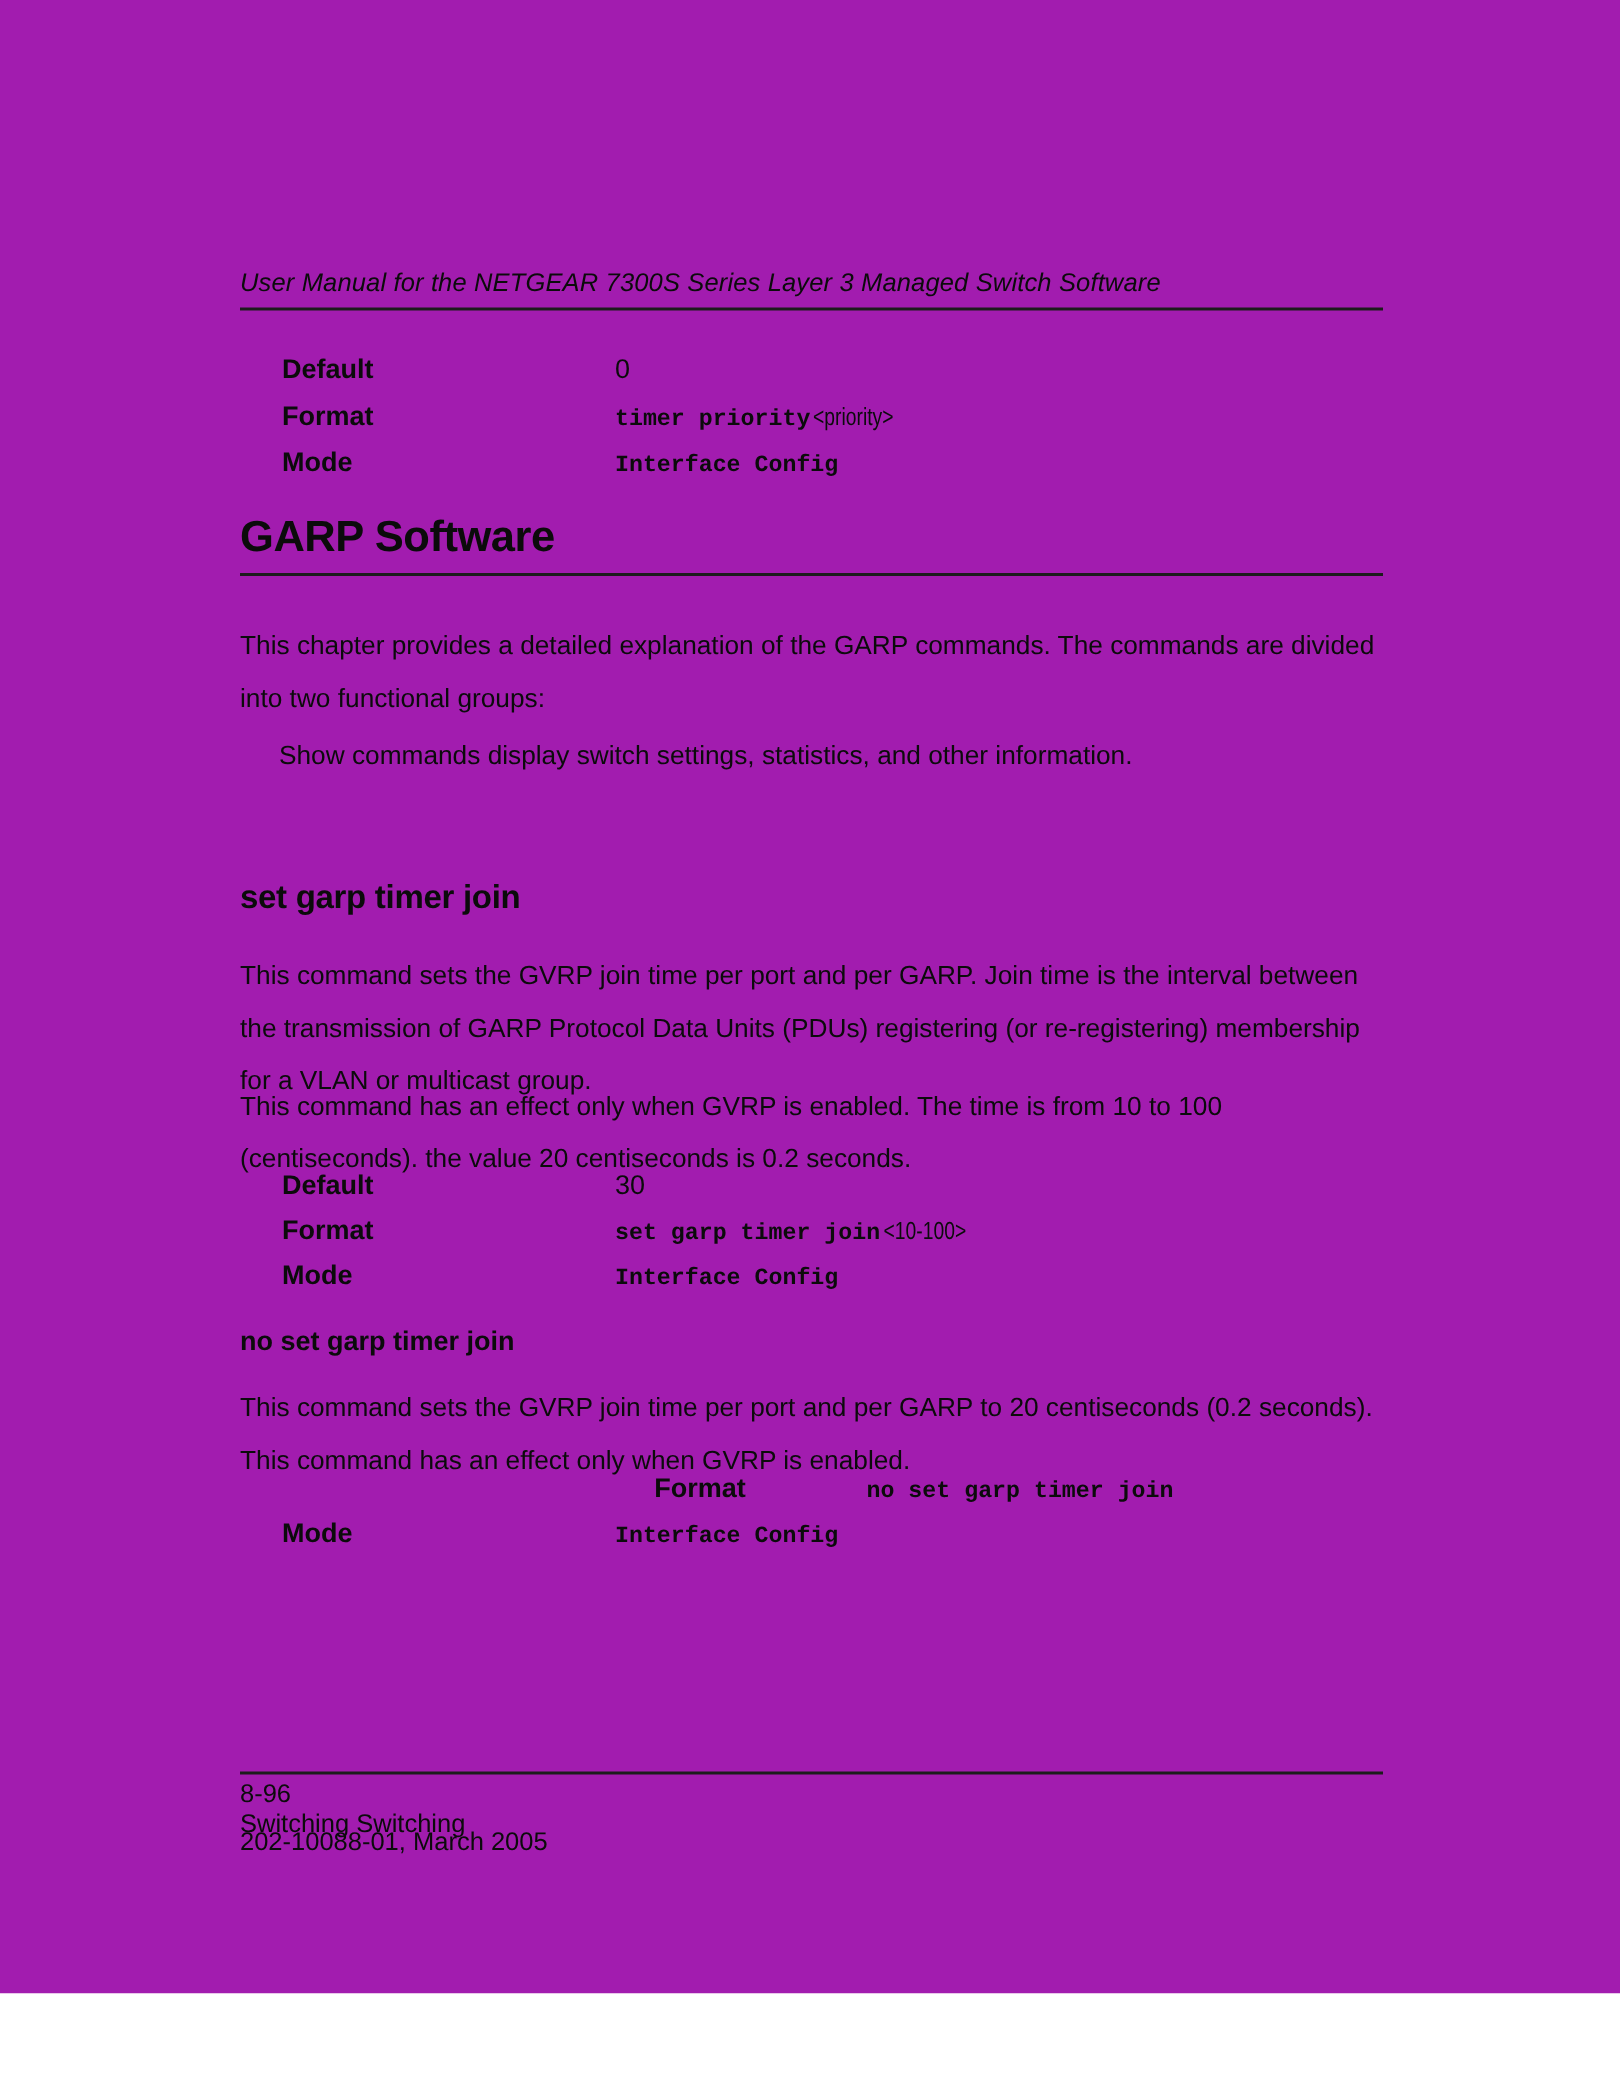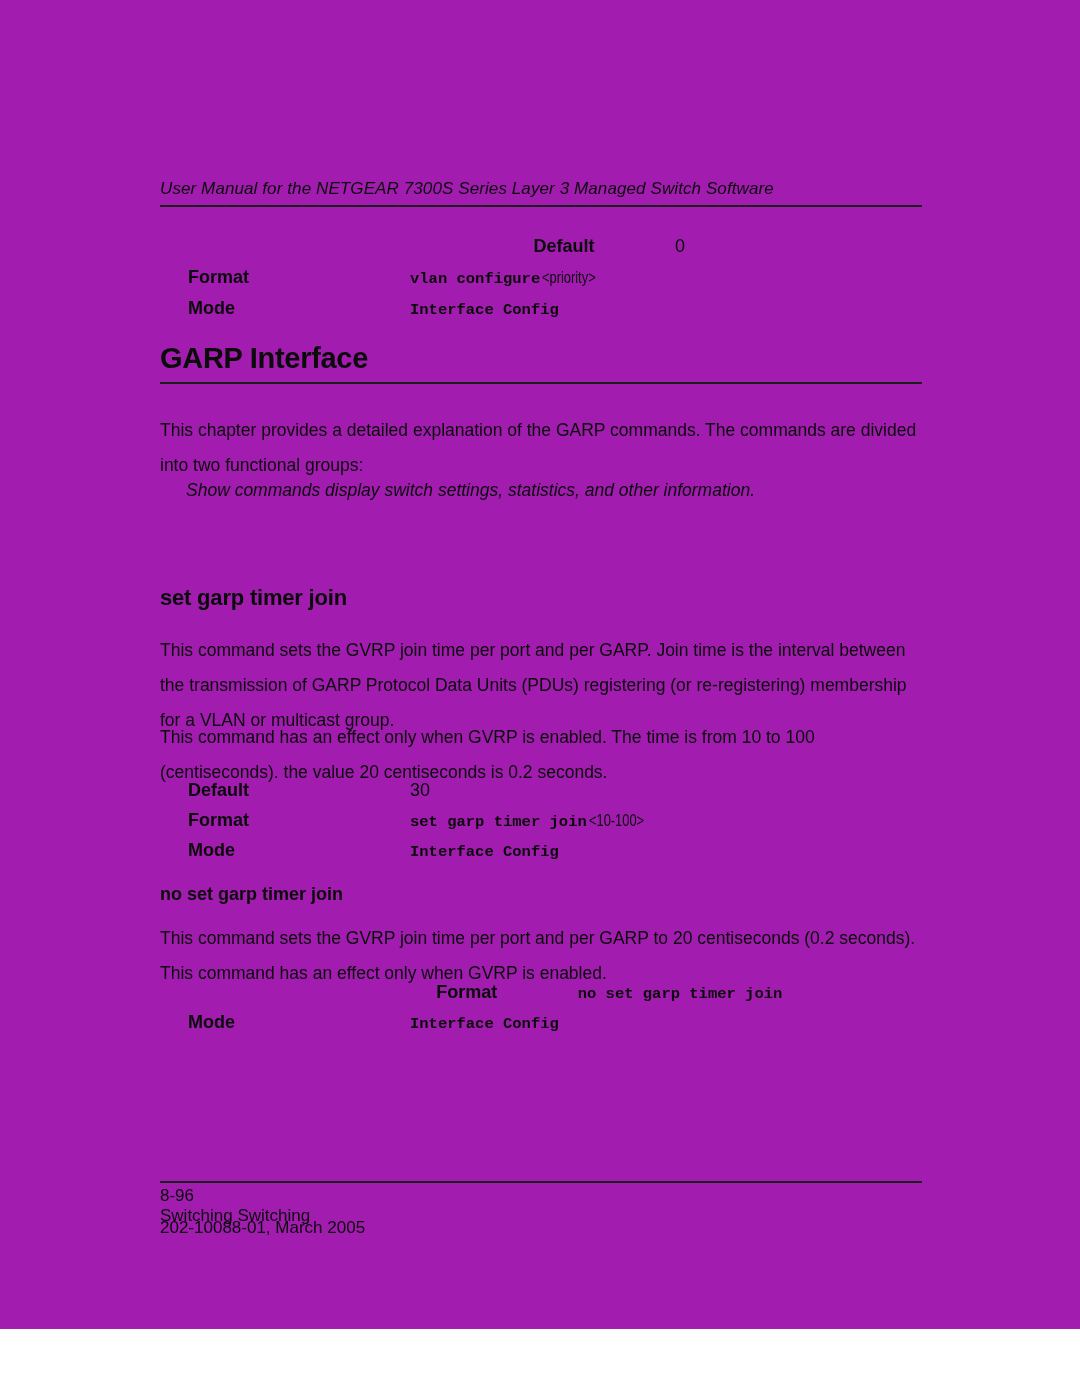--- a/index.html
+++ b/index.html
@@ -69,38 +69,38 @@
 </style>
 </head>
 <body>
 
 <div class="page">
 
   <div class="abs running-title" style="left:160px; top:179px;">User Manual for the NETGEAR 7300S Series Layer 3 Managed Switch Software</div>
   <div class="abs rule" style="left:160px; top:205px; width:762px;"></div>
 
   <div>
-    <div class="def-row" style="top:236px;text-align:center;">
+    <div class="def-row" style="top:236px;">
       <span class="def-label">Default</span><span class="def-value-sans">0</span>
     </div>
     <div class="def-row" style="top:267px;">
-      <span class="def-label">Format</span><span class="mono-cmd">vlan configure</span><span class="param">&lt;priority&gt;</span>
+      <span class="def-label">Format</span><span class="mono-cmd">timer priority</span><span class="param">&lt;priority&gt;</span>
     </div>
     <div class="def-row" style="top:298px;">
       <span class="def-label">Mode</span><span class="mono-cmd">Interface Config</span>
     </div>
   </div>
 
-  <div class="abs h1" style="left:160px; top:342px;">GARP Interface</div>
+  <div class="abs h1" style="left:160px; top:342px;">GARP Software</div>
   <div class="abs rule" style="left:160px; top:382px; width:762px;"></div>
 
   <div class="abs body-text" style="left:160px; top:413px; width:820px;">This chapter provides a detailed explanation of the GARP commands. The commands are divided
 into two functional groups:</div>
 
-  <div class="abs body-text" style="left:186px; top:473px; width:790px;font-style:italic;">Show commands display switch settings, statistics, and other information.</div>
+  <div class="abs body-text" style="left:186px; top:486px; width:790px;">Show commands display switch settings, statistics, and other information.</div>
 
 
   <div class="abs h2" style="left:160px; top:585px;">set garp timer join</div>
 
   <div class="abs body-text" style="left:160px; top:633px; width:820px;">This command sets the GVRP join time per port and per GARP. Join time is the interval between
 the transmission of GARP Protocol Data Units (PDUs) registering (or re-registering) membership
 for a VLAN or multicast group.</div>
 
   <div class="abs body-text" style="left:160px; top:720px; width:820px;">This command has an effect only when GVRP is enabled. The time is from 10 to 100
 (centiseconds). the value 20 centiseconds is 0.2 seconds.</div>

